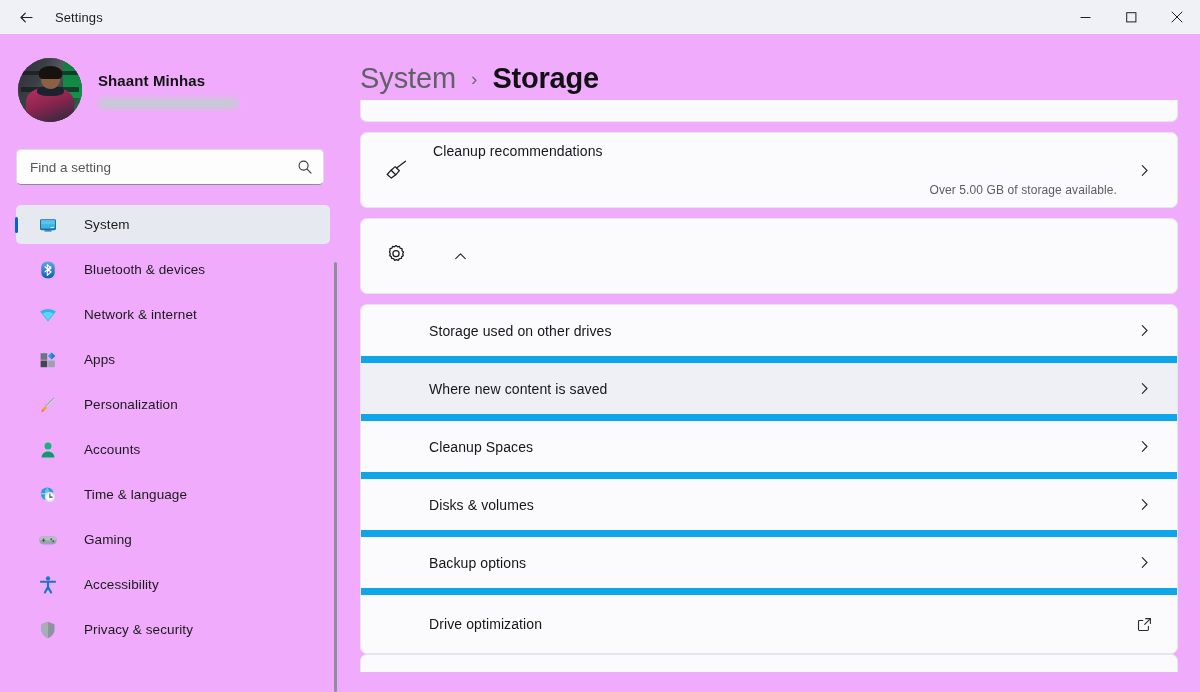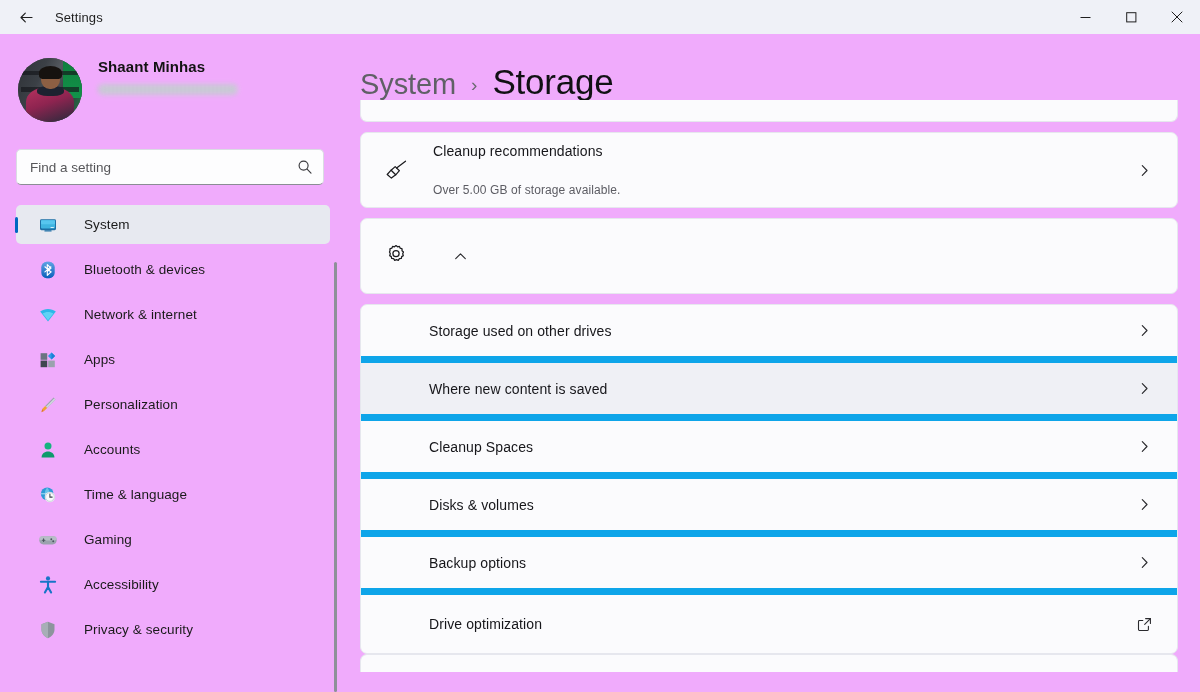--- a/index.html
+++ b/index.html
@@ -70,20 +70,21 @@
   .sidebar {
     width: 348px;
     flex: 0 0 348px;
     position: relative;
     padding: 0;
     background: transparent;
   }
 
   .account {
     display: flex;
+    align-items: center;
     margin: 24px 0 0 18px;
     height: 64px;
   }
   .avatar {
     width: 64px; height: 64px;
     border-radius: 50%;
     overflow: hidden;
     flex: 0 0 64px;
     position: relative;
     background: #4a4a52;
@@ -244,22 +245,22 @@
     cursor: pointer;
   }
   .bc-sep {
     font-size: 19px;
     color: #6a6a70;
     margin: 0 15px;
     position: relative;
     top: -3px;
   }
   .bc-current {
-    font-size: 35px;
-    font-weight: normal;
+    font-size: 29px;
+    font-weight: bold;
     color: #111114;
     letter-spacing: -.2px;
   }
 
   .scrollarea {
     position: absolute;
     left: 0; right: 0;
     top: 76px; bottom: 0;
     padding: 0 22px 0 12px;
   }
@@ -304,20 +305,21 @@
     color: #16161a;
     letter-spacing: .1px;
     line-height: 1.35;
   }
   .row .rowsub {
     font-size: 12px;
     color: #5c5c63;
     margin-top: 21px;
     letter-spacing: .1px;
     line-height: 1.35;
+    text-align: right;
   }
   .row .rowchev {
     flex: 0 0 auto;
     margin-left: 16px;
     display: flex; align-items: center; justify-content: center;
     width: 22px; height: 22px;
   }
 
   
   .subcard { margin-bottom: 0; }

